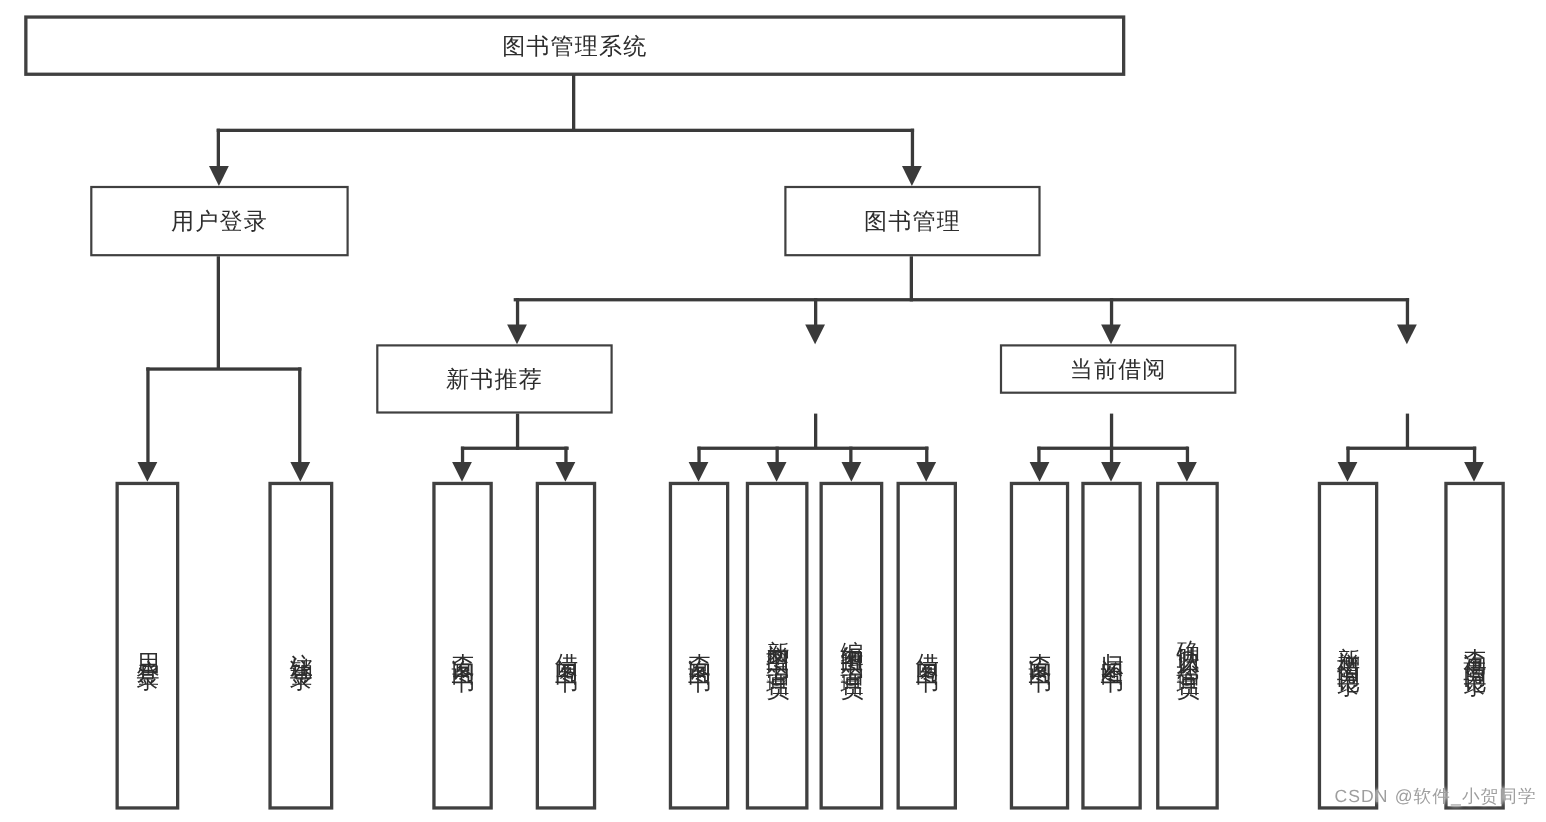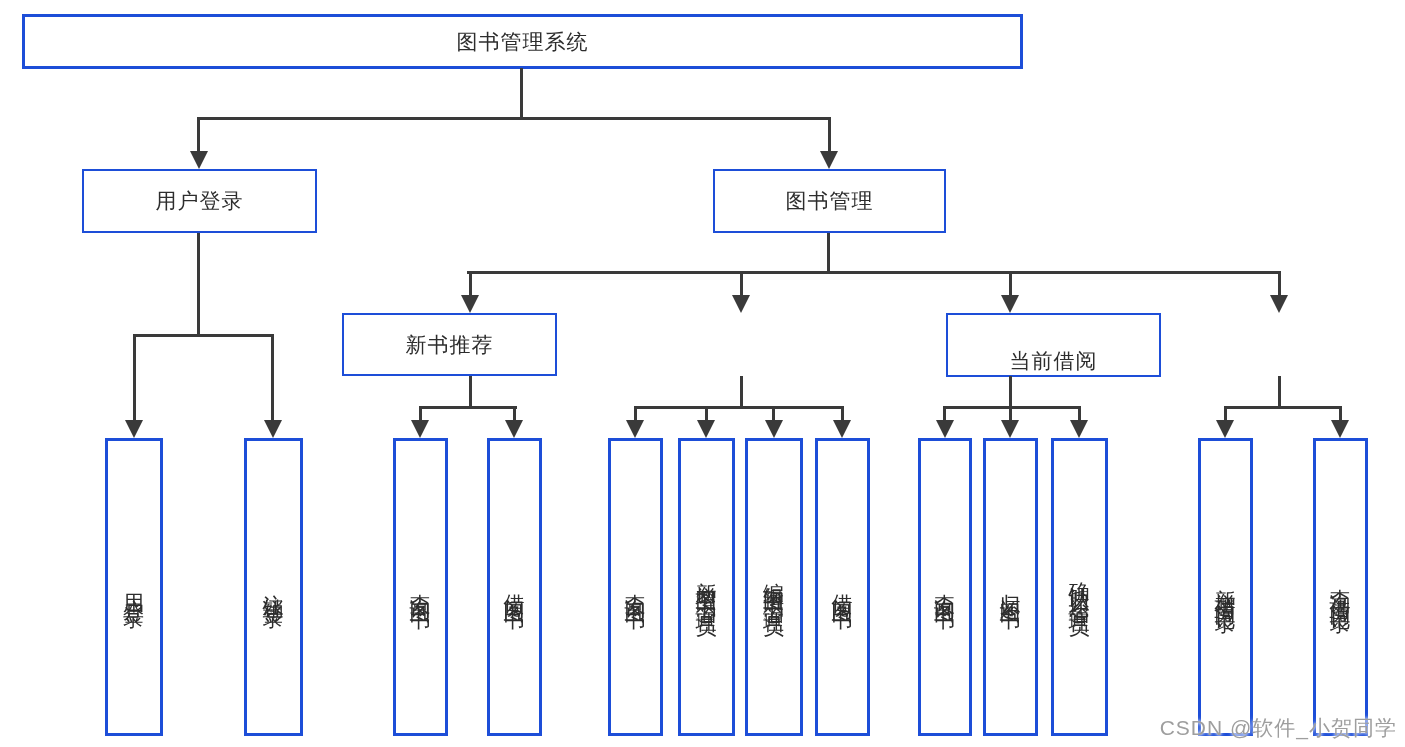--- a/index.html
+++ b/index.html
@@ -6,21 +6,21 @@
   .canvas {
     position:relative;
     width:1405px; height:747px;
     background:#ffffff;
     font-family:"Liberation Sans","DejaVu Sans",sans-serif;
     overflow:hidden;
   }
   .box {
     position:absolute;
     box-sizing:border-box;
-    border:2px solid #1d4ed8;
+    border:2px solid #404040;
     background:#ffffff;
     display:flex;
     align-items:center;
     justify-content:center;
     color:#2d2d2d;
     font-size:21px;
     letter-spacing:1px;
   }
   .root-box { border-width:3px; }
   .leaf {
@@ -39,21 +39,21 @@
   .arrow {
     position:absolute;
     width:0; height:0;
     border-left:9px solid transparent;
     border-right:9px solid transparent;
     border-top:18px solid #3a3a3a;
   }
   .watermark {
     position:absolute;
     top:714px; right:8px;
-    font-size:21px;
+    font-size:16px;
     color:#9e9e9e;
     text-shadow:0 0 3px #ffffff, 0 0 5px #ffffff;
     z-index:5;
     letter-spacing:1px;
   }
 </style>
 </head>
 <body>
 
 <div class="canvas">
@@ -97,21 +97,21 @@
   <div class="vline" style="left:740px; top:271px; height:27px;"></div>
   <div class="arrow" style="left:732px; top:295px;"></div>
   <div class="vline" style="left:1009px; top:271px; height:27px;"></div>
   <div class="arrow" style="left:1001px; top:295px;"></div>
   <div class="vline" style="left:1278px; top:271px; height:27px;"></div>
   <div class="arrow" style="left:1270px; top:295px;"></div>
 
   <div class="box" style="left:342px; top:313px; width:215px; height:63px;">
     <span>新书推荐</span>
   </div>
-  <div class="box" style="left:946px; top:313px; width:215px; height:64px;align-items:flex-end;">
+  <div class="box" style="left:909px; top:313px; width:215px; height:45px;">
     <span>当前借阅</span>
   </div>
 
   <div class="vline" style="left:469px; top:376px; height:33px;"></div>
   <div class="hline" style="left:419px; top:406px; width:98px;"></div>
   <div class="vline" style="left:419px; top:406px; height:17px;"></div>
   <div class="arrow" style="left:411px; top:420px;"></div>
   <div class="vline" style="left:513px; top:406px; height:17px;"></div>
   <div class="arrow" style="left:505px; top:420px;"></div>
 

